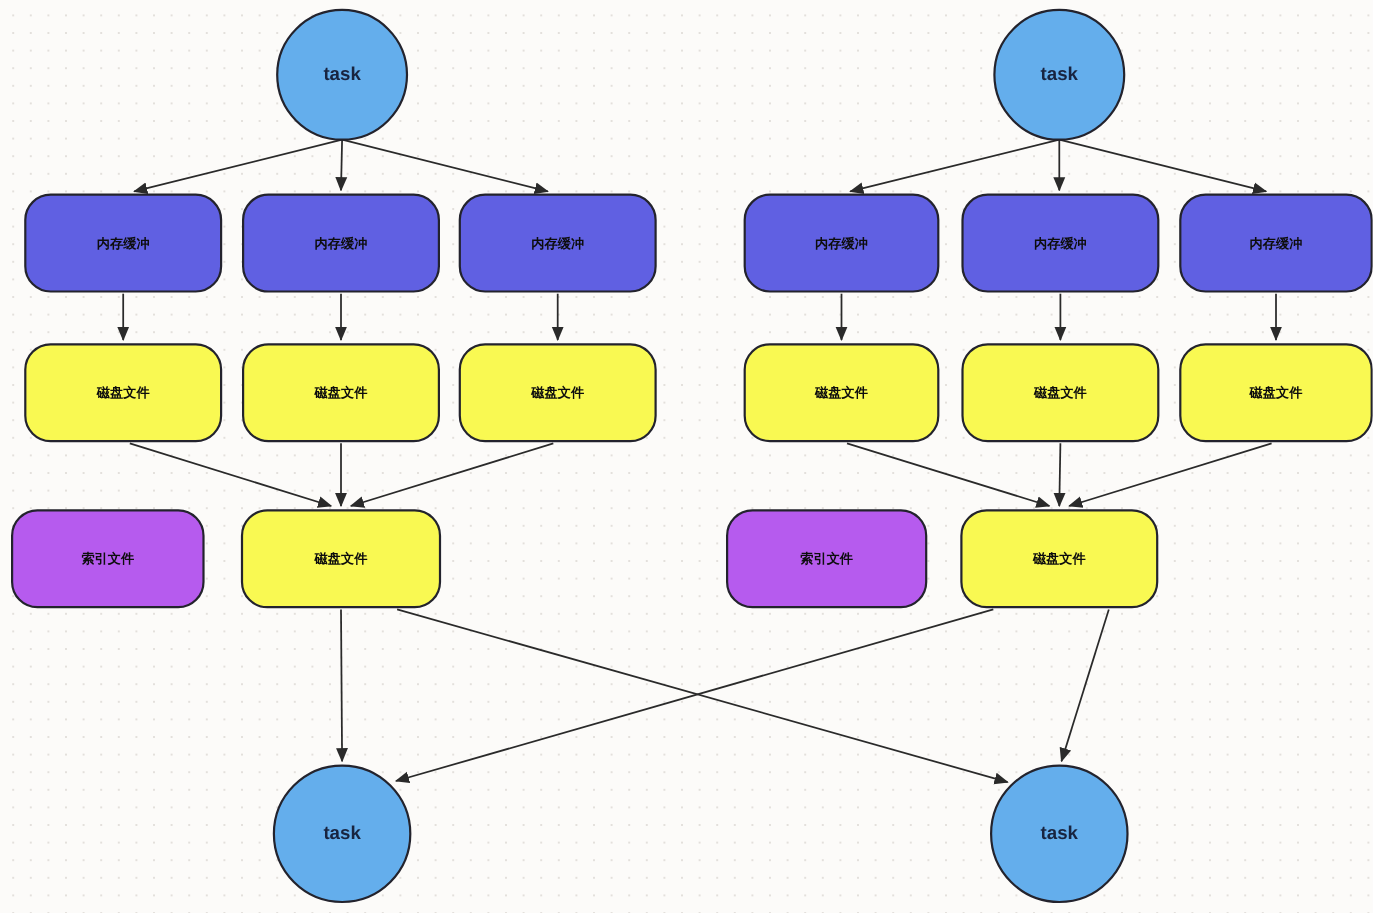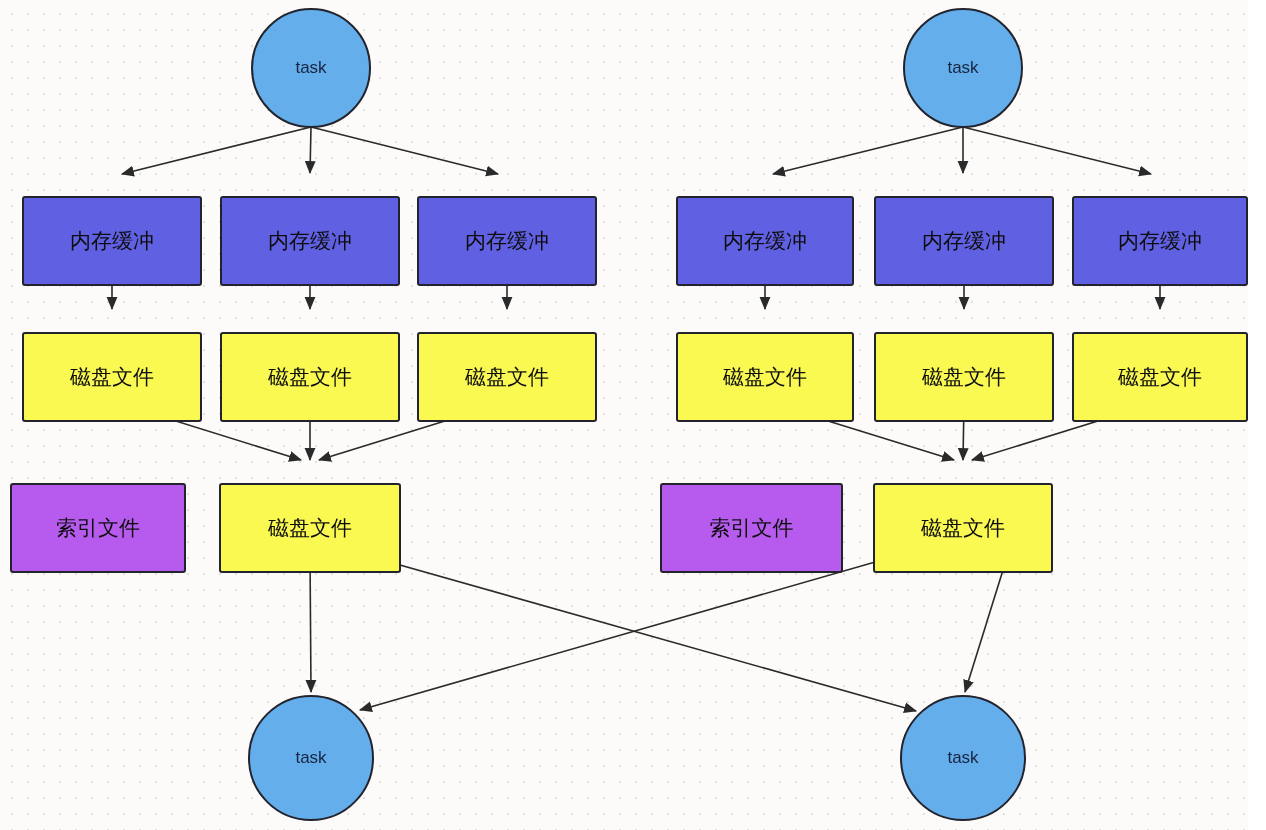--- a/index.html
+++ b/index.html
@@ -5,29 +5,30 @@
   html,body { margin:0; padding:0; background:#ffffff; }
   .canvas {
     position:relative;
     width:1248px; height:830px;
     background-color: var(--canvas-bg, #fcfbf9);
     background-image: radial-gradient(circle, var(--dot, #e3e0dc) 1.1px, transparent 1.3px);
     background-size: 16px 16px;
     background-position: 4px 6px;
     overflow:hidden;
     font-family:"Liberation Sans", sans-serif;
+    font-weight:bold;
   }
   .node {
     position:absolute;
     display:flex; align-items:center; justify-content:center;
     box-sizing:border-box;
     border:2px solid var(--node-border, #23232d);
     text-align:center;
   }
-  .box { border-radius:3px; font-size:21px; color:var(--label-text, #0d0d0d);margin-top:20px; }
+  .box { border-radius:24px; font-size:12px; color:var(--label-text, #0d0d0d); }
   .circle { border-radius:50%; font-size:17px; color:var(--task-text, #182440); }
   .buffer { background:var(--buffer-fill, #6060e2); }
   .disk   { background:var(--disk-fill, #f9f952); }
   .index  { background:var(--index-fill, #b65bee);justify-content:center; }
   .task   { background:var(--task-fill, #64aeec); }
   svg.edges { position:absolute; left:0; top:0; width:1266px; height:830px; }
   .edge {
     stroke:var(--edge-stroke, #2a2a2a);
     stroke-width:1.6;
     fill:none;

